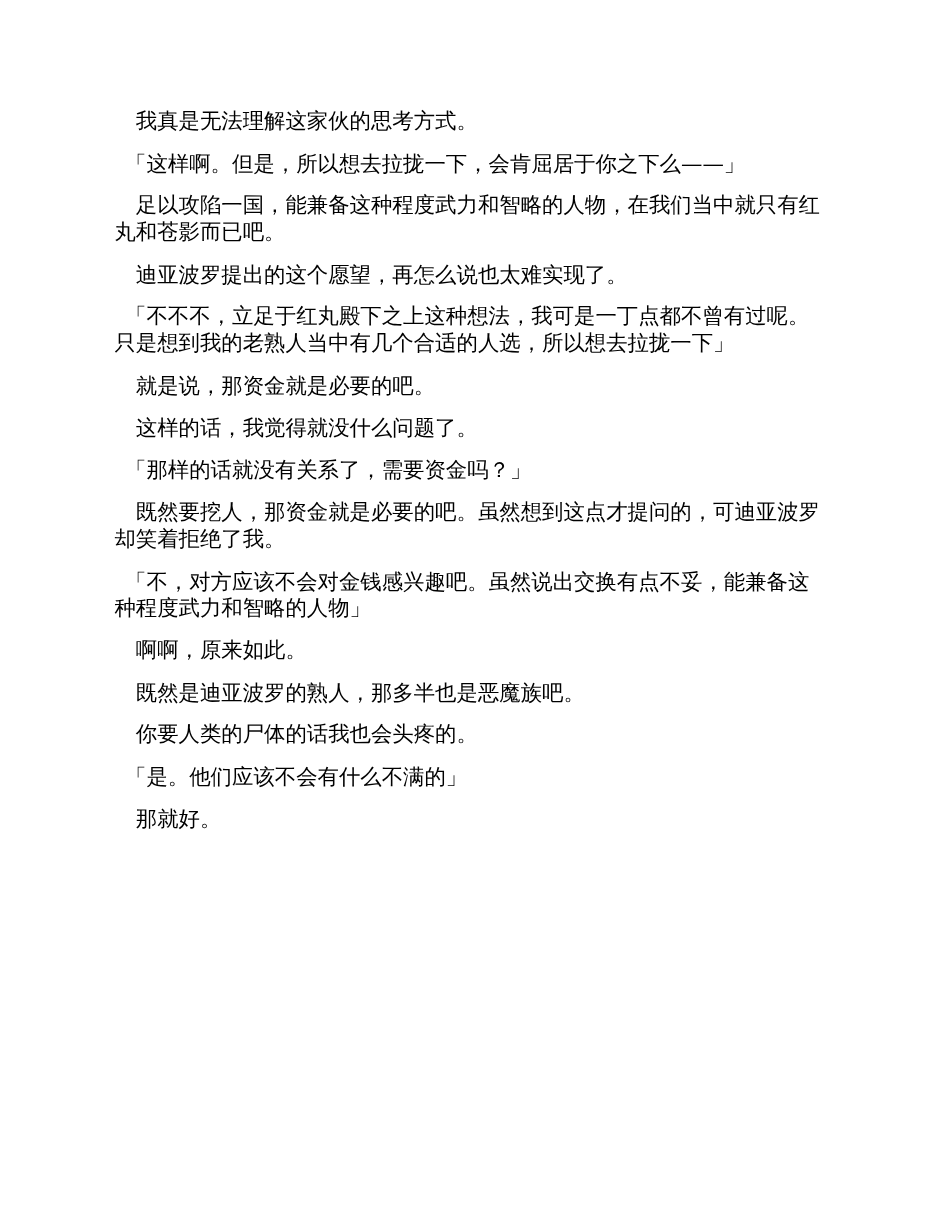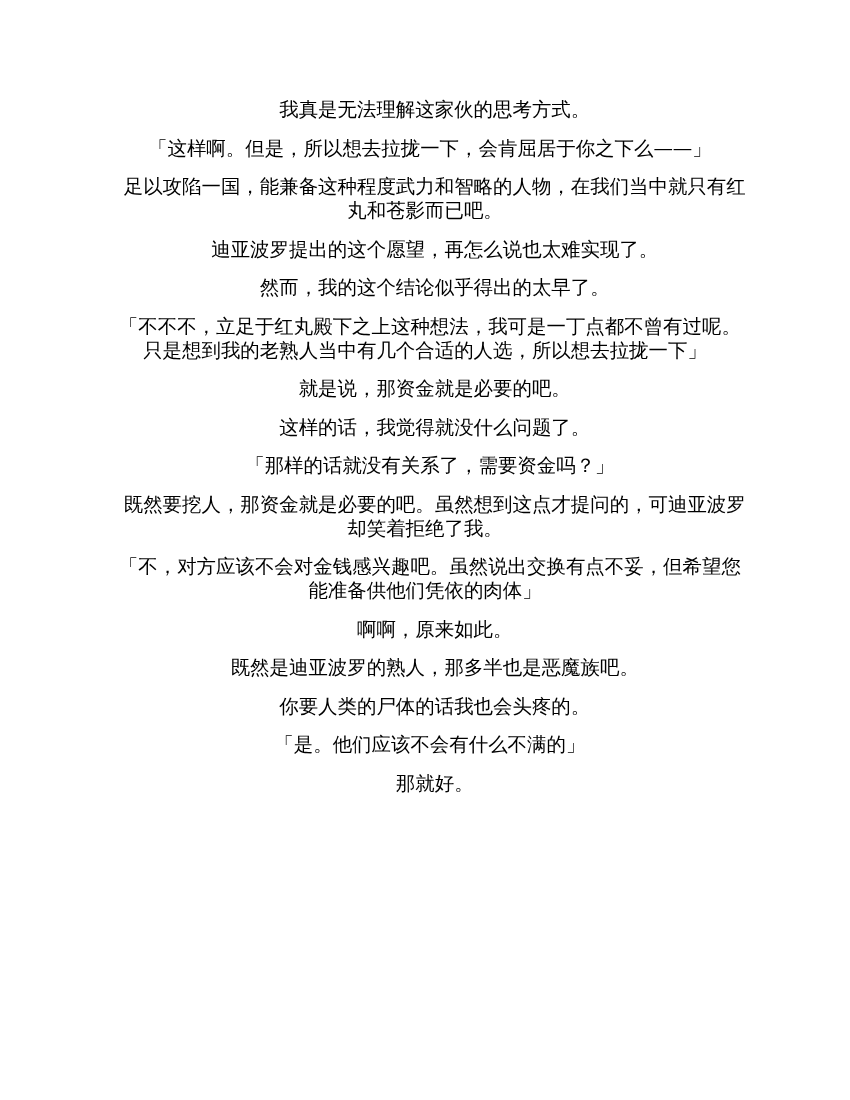--- a/index.html
+++ b/index.html
@@ -6,43 +6,41 @@
     body { width: 850px; height: 1100px; position: relative; overflow: hidden; }
     .page {
       position: absolute;
       left: 104px;
       top: 98px;
       width: 642px;
       color: #000000;
       font-family: "DejaVu Serif", "Liberation Serif", serif;
       font-size: 19.45px;
       line-height: 24px;
-      text-align: center;
     }
     .para {
       margin: 0 0 14.5px 0;
       text-indent: 1em;
       word-break: break-all;
       letter-spacing: 0;
     }
     .para.quote { text-indent: 0.5em; }
   </style>
 </head>
 <body>
 
 <div class="page">
   <p class="para">我真是无法理解这家伙的思考方式。</p>
   <p class="para quote">「这样啊。但是，所以想去拉拢一下，会肯屈居于你之下么——」</p>
   <p class="para">足以攻陷一国，能兼备这种程度武力和智略的人物，在我们当中就只有红丸和苍影而已吧。</p>
   <p class="para">迪亚波罗提出的这个愿望，再怎么说也太难实现了。</p>
-  <p class="para">然而，我的这个结论似乎得出的太早了。</p>
   <p class="para quote">「不不不，立足于红丸殿下之上这种想法，我可是一丁点都不曾有过呢。只是想到我的老熟人当中有几个合适的人选，所以想去拉拢一下」</p>
   <p class="para">就是说，那资金就是必要的吧。</p>
   <p class="para">这样的话，我觉得就没什么问题了。</p>
   <p class="para quote">「那样的话就没有关系了，需要资金吗？」</p>
   <p class="para">既然要挖人，那资金就是必要的吧。虽然想到这点才提问的，可迪亚波罗却笑着拒绝了我。</p>
-  <p class="para quote">「不，对方应该不会对金钱感兴趣吧。虽然说出交换有点不妥，但希望您能准备供他们凭依的肉体」</p>
+  <p class="para quote">「不，对方应该不会对金钱感兴趣吧。虽然说出交换有点不妥，能兼备这种程度武力和智略的人物」</p>
   <p class="para">啊啊，原来如此。</p>
   <p class="para">既然是迪亚波罗的熟人，那多半也是恶魔族吧。</p>
   <p class="para">你要人类的尸体的话我也会头疼的。</p>
   <p class="para quote">「是。他们应该不会有什么不满的」</p>
   <p class="para">那就好。</p>
 </div>
 
 </body></html>

